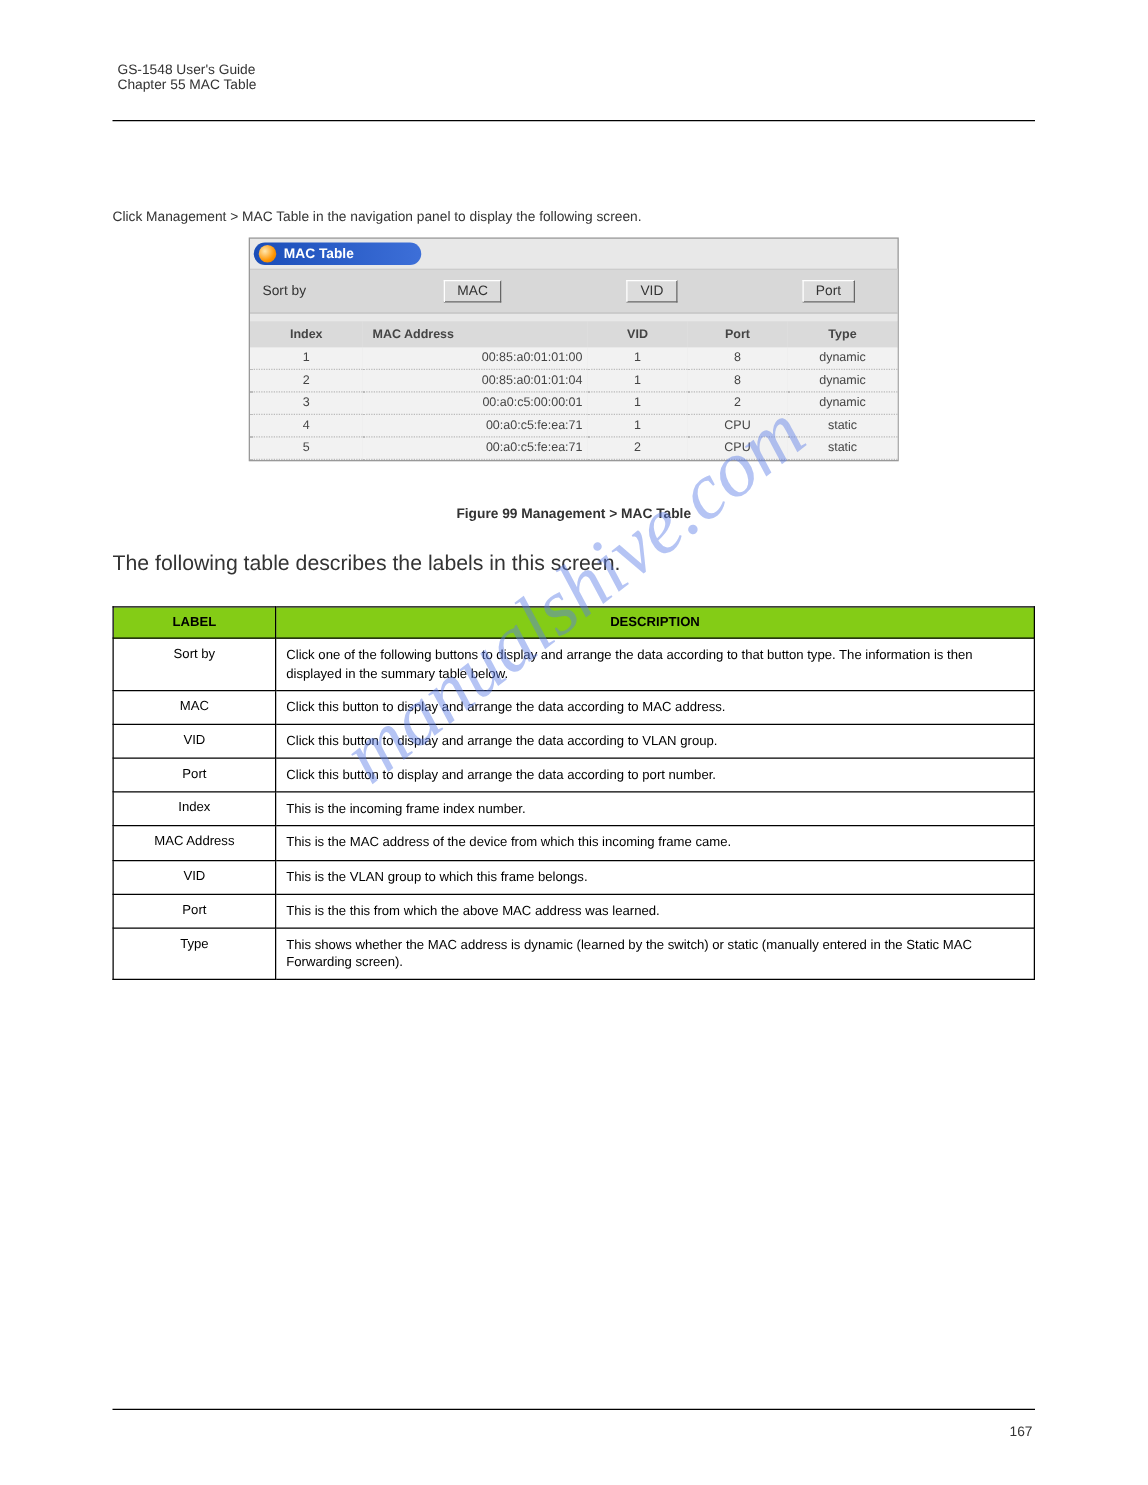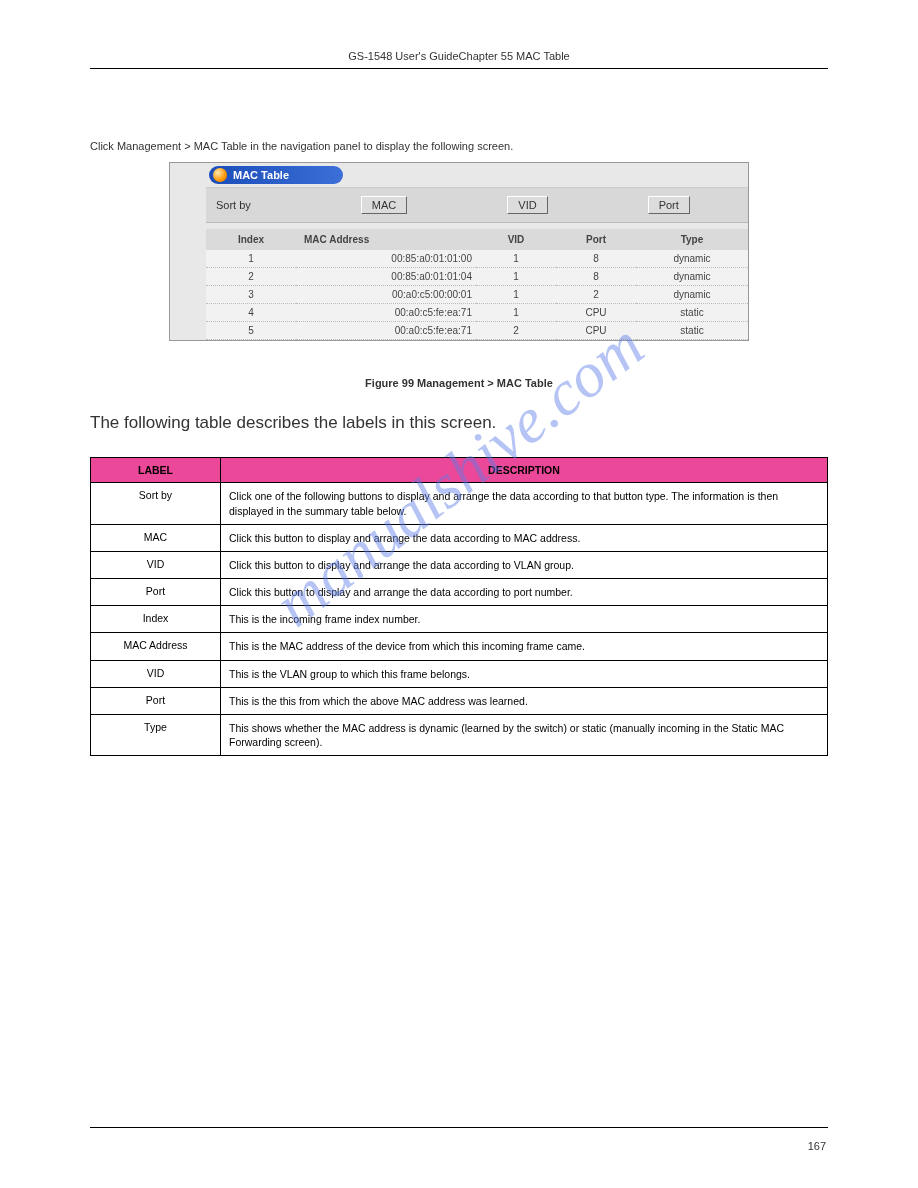--- a/index.html
+++ b/index.html
@@ -18,38 +18,38 @@
     }
     .top-rule {
       border-top: 1px solid #000;
       margin-bottom: 20px;
     }
     .chapter-header {
       display: flex;
       justify-content: center;
       font-size: 11px;
       color: #333;
-      margin-bottom: 6px;
+      margin-bottom: 22px;
       padding: 0 4px;
+      flex-direction: column;
     }
     .chapter-left { }
     .chapter-right { }
     .intro-text {
       font-size: 11px;
       color: #333;
       margin-bottom: 8px;
       line-height: 1.4;
     }
     .screenshot {
-      width: 580px;
+      width: 520px;
       margin: 0 auto 30px auto;
       border: 1px solid #999;
       background: #e8e8e8;
       font-size: 10px;
-      padding-left: 36px;
     }
     .sshot-title-row {
       background: linear-gradient(to right, #1a4db8, #3d6fd8);
       padding: 2px 4px;
       display: inline-flex;
       align-items: center;
       border-radius: 10px;
       margin: 3px;
     }
     .orb {
@@ -141,21 +141,21 @@
       font-size: 10.5px;
       margin-bottom: 30px;
     }
     .desc-table th, .desc-table td {
       border: 1px solid #000;
       padding: 6px 8px;
       text-align: left;
       vertical-align: top;
     }
     .desc-table thead th {
-      background: #ec4899;
+      background: #84cc16;
       font-weight: bold;
       text-align: center;
     }
     .desc-table tbody th {
       text-align: center;
       width: 130px;
       font-weight: normal;
     }
     .desc-table td {
       line-height: 1.35;
@@ -311,21 +311,21 @@
       <tr>
           <th>VID</th>
           <td>This is the VLAN group to which this frame belongs.</td>
         </tr>
       <tr>
           <th>Port</th>
           <td>This is the this from which the above MAC address was learned.</td>
         </tr>
       <tr>
           <th>Type</th>
-          <td>This shows whether the MAC address is dynamic (learned by the switch) or static (manually incoming in the Static MAC Forwarding screen).</td>
+          <td>This shows whether the MAC address is dynamic (learned by the switch) or static (manually entered in the Static MAC Forwarding screen).</td>
         </tr>
     </tbody>
   </table>
 
   <div class="footer-rule"></div>
   <div class="page-number">167</div>
 </div>
 
 <div class="watermark">manualshive.com</div>
 

